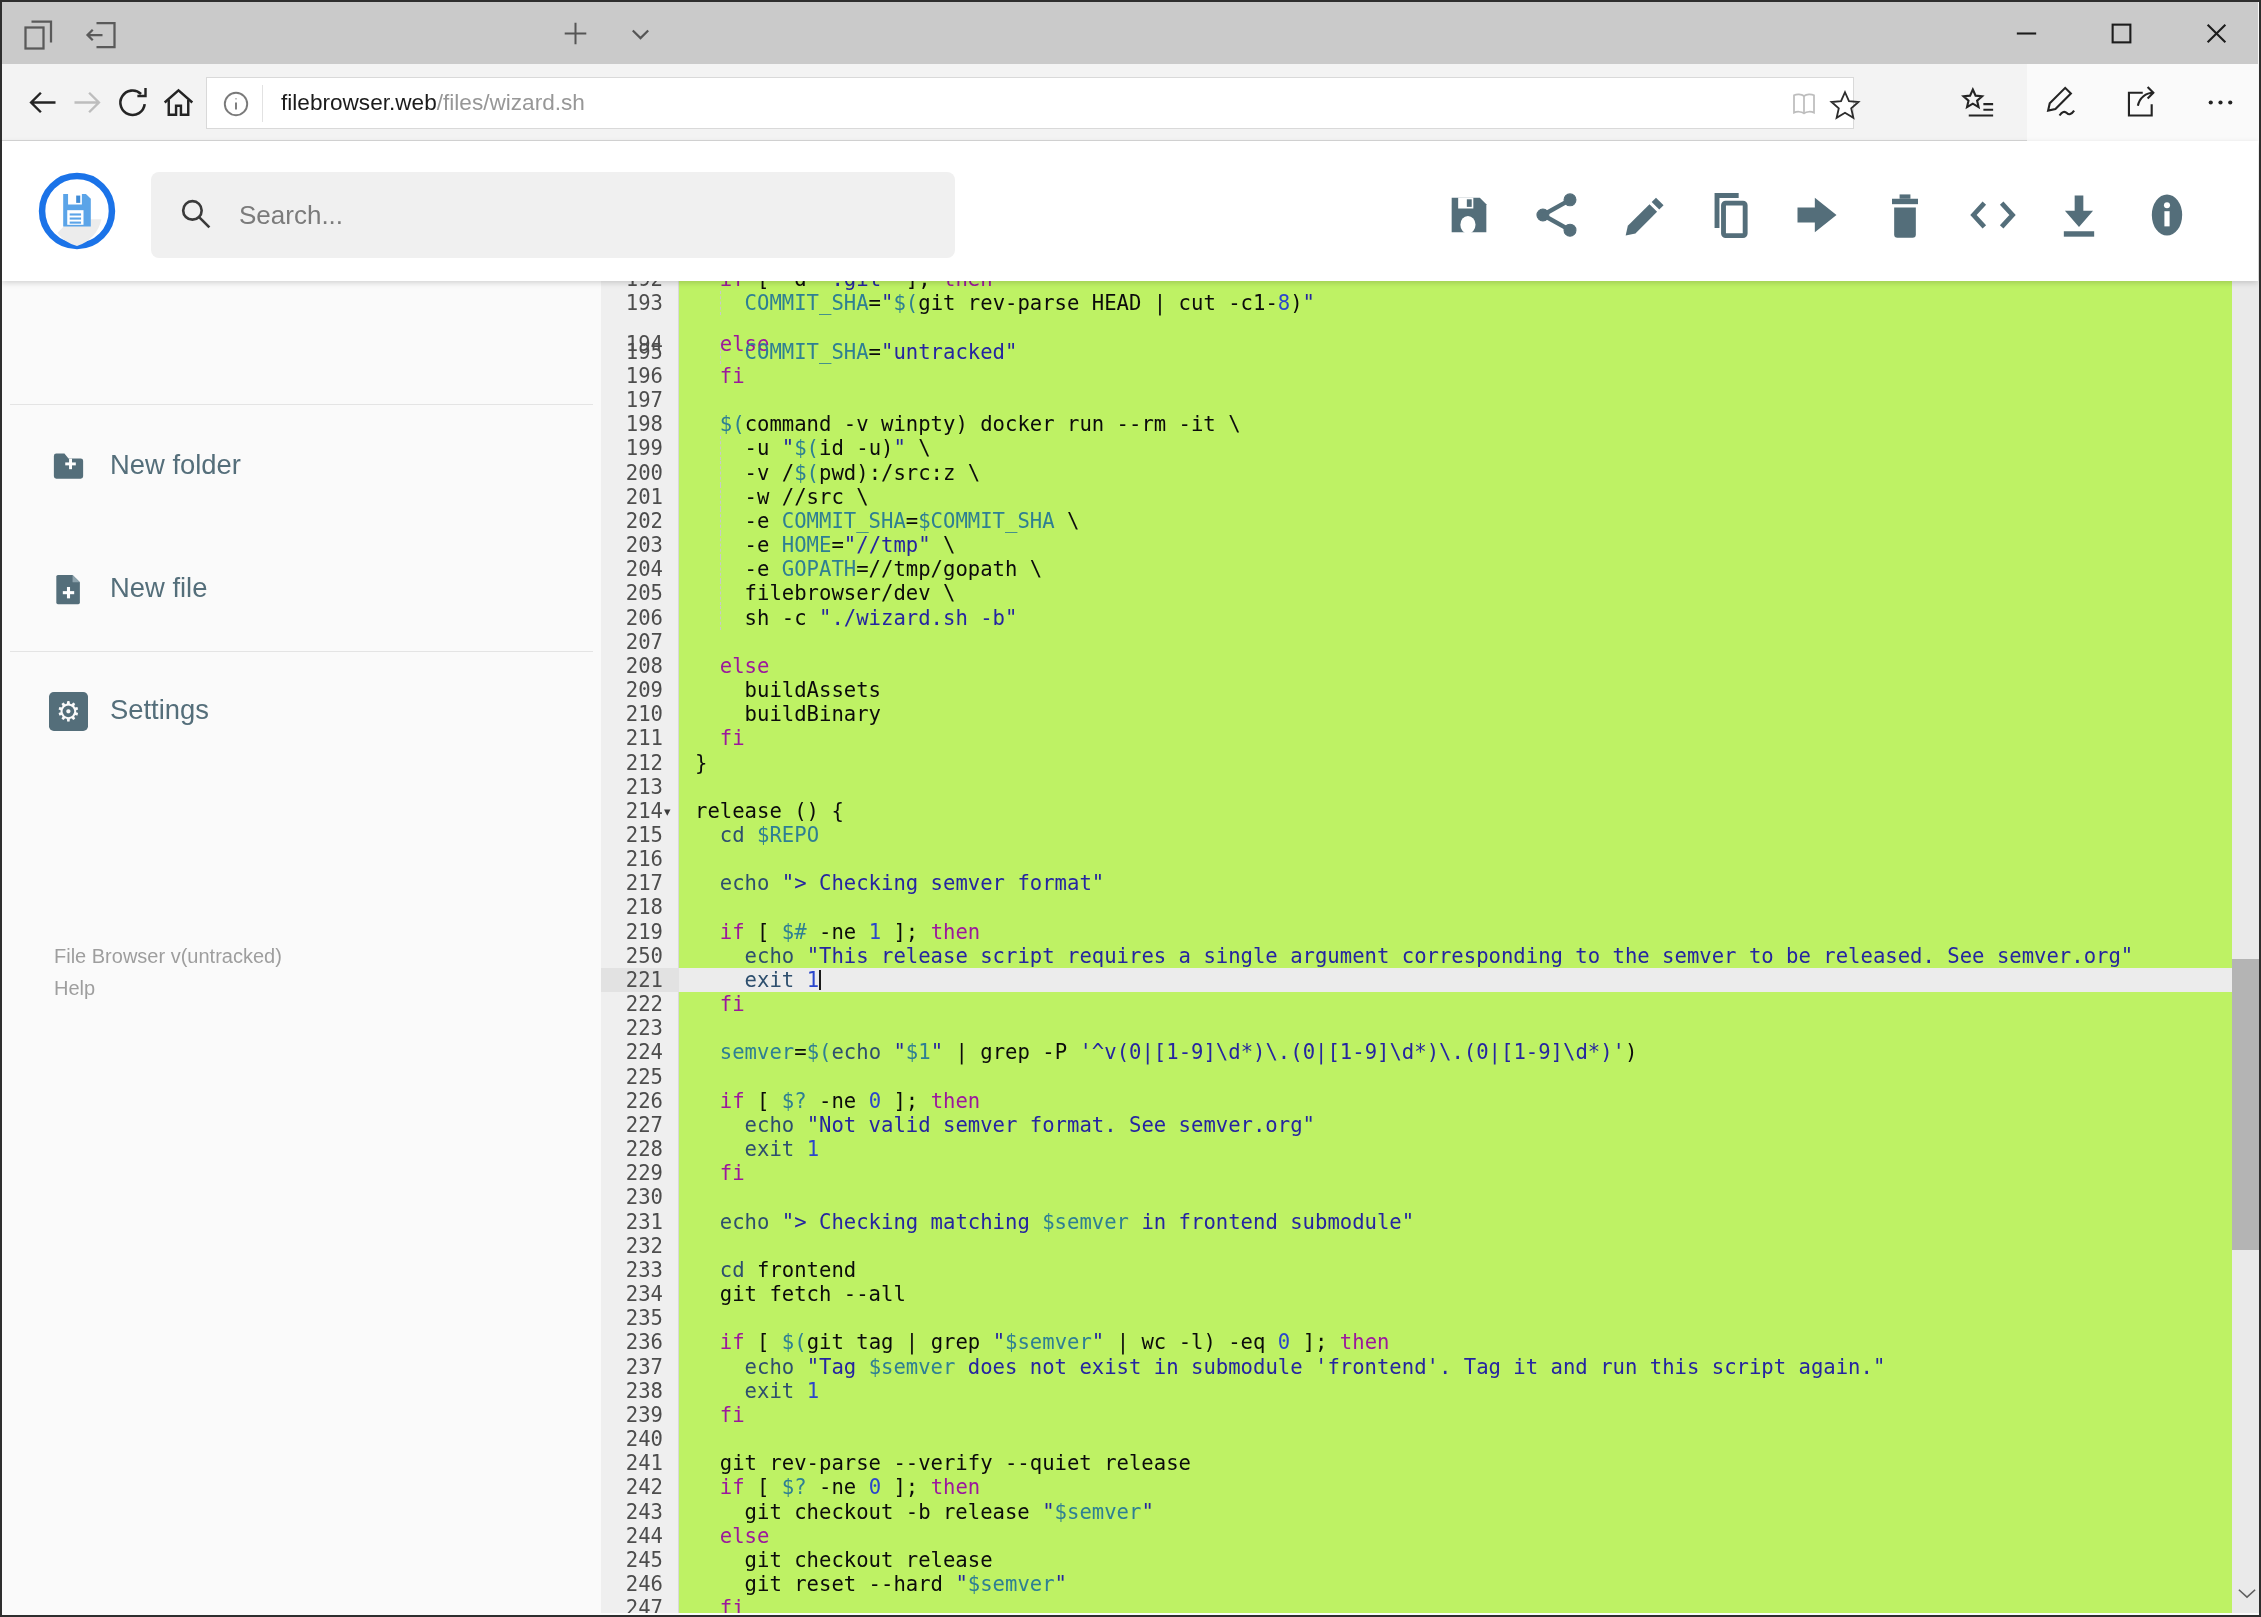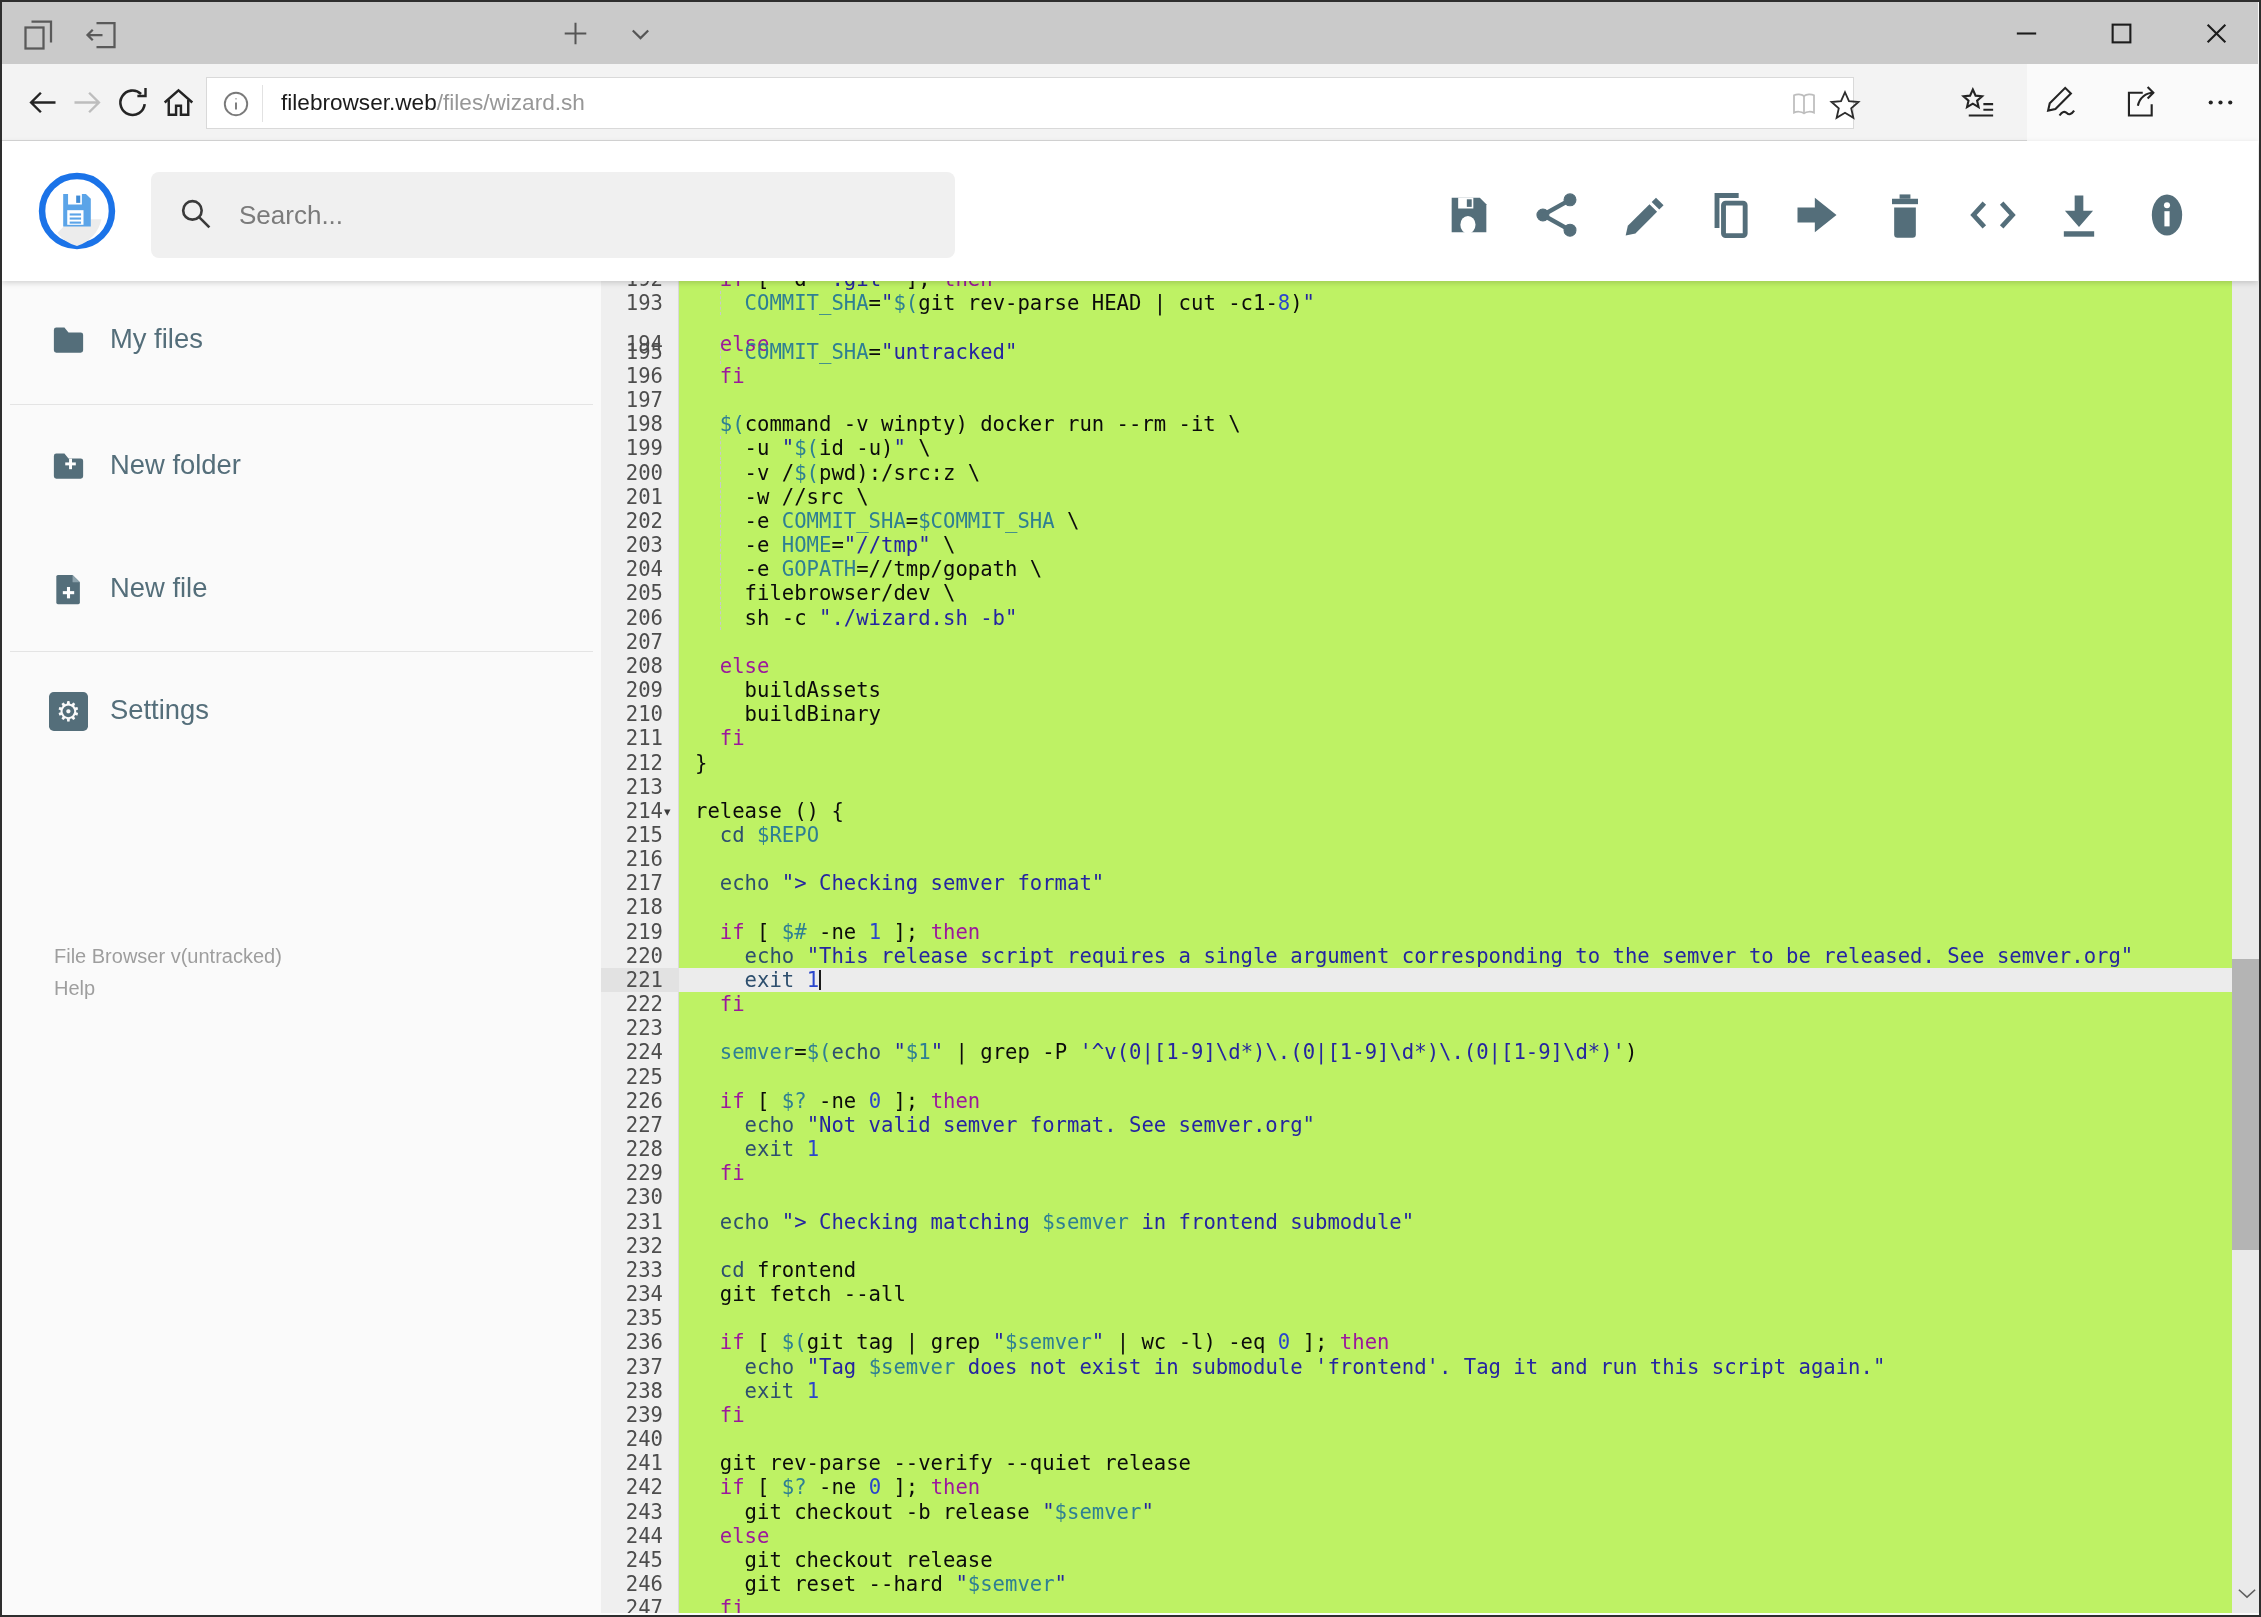--- a/index.html
+++ b/index.html
@@ -277,28 +277,20 @@
   <div class="tbtn" style="left:2139px">
     <svg width="52" height="52" viewBox="0 0 48 48">
       <ellipse cx="24" cy="24" rx="14" ry="19" fill="#546e7a"></ellipse>
       <circle cx="24" cy="15" r="2.8" fill="#fff"></circle>
         <rect x="21.6" y="20.5" width="4.8" height="14" fill="#fff"></rect>
       </svg>
   </div>
 
   <div class="sidebar">
 
-    <div class="side-item" style="top:21px">
-      <span class="ic">
-        <svg width="39" height="39" viewBox="0 0 48 48" fill="#546e7a">
-          <path d="M6 11 a3 3 0 0 1 3-3 h10 l5 6 h15 a3 3 0 0 1 3 3 v19 a3 3 0 0 1 -3 3 H9 a3 3 0 0 1 -3-3 z"></path>
-          </svg>
-      </span>
-      <span class="lbl">My files</span>
-    </div>
     <div class="divider" style="top:123px"></div>
 
     <div class="side-item" style="top:147px">
       <span class="ic">
         <svg width="39" height="39" viewBox="0 0 48 48" fill="#546e7a">
           <path d="M6 11 a3 3 0 0 1 3-3 h10 l5 6 h15 a3 3 0 0 1 3 3 v19 a3 3 0 0 1 -3 3 H9 a3 3 0 0 1 -3-3 z"></path>
           <rect x="20" y="19" width="13" height="3.6" fill="#fff"></rect>
             <rect x="24.7" y="14.3" width="3.6" height="13" fill="#fff"></rect>
           </svg>
       </span>
@@ -354,21 +346,21 @@
         <div class="crow" style="top: 421px;"><span class="lnum">210</span><span class="ctext"><span>    buildBinary</span></span></div>
         <div class="crow" style="top: 445px;"><span class="lnum">211</span><span class="ctext"><span>  </span><span class="tk-kw">fi</span></span></div>
         <div class="crow" style="top: 470px;"><span class="lnum">212</span><span class="ctext"><span>}</span></span></div>
         <div class="crow" style="top: 494px;"><span class="lnum">213</span><span class="ctext"></span></div>
         <div class="crow" style="top: 518px;"><span class="lnum">214</span><span class="fold">▾</span><span class="ctext"><span>release () {</span></span></div>
         <div class="crow" style="top: 542px;"><span class="lnum">215</span><span class="ctext"><span>  </span><span class="tk-blt">cd</span><span> </span><span class="tk-var">$REPO</span></span></div>
         <div class="crow" style="top: 566px;"><span class="lnum">216</span><span class="ctext"></span></div>
         <div class="crow" style="top: 590px;"><span class="lnum">217</span><span class="ctext"><span>  </span><span class="tk-blt">echo</span><span> </span><span class="tk-str">"&gt; Checking semver format"</span></span></div>
         <div class="crow" style="top: 614px;"><span class="lnum">218</span><span class="ctext"></span></div>
         <div class="crow" style="top: 639px;"><span class="lnum">219</span><span class="ctext"><span>  </span><span class="tk-kw">if</span><span> [ </span><span class="tk-var">$#</span><span> -ne </span><span class="tk-num">1</span><span> ]; </span><span class="tk-kw">then</span></span></div>
-        <div class="crow" style="top: 663px;"><span class="lnum">220</span><span class="ctext"><span>    </span><span class="tk-blt">echo</span><span> </span><span class="tk-str">"This release script requires a single argument corresponding to the semver to be released. See semver.org"</span></span></div>
+        <div class="crow" style="top: 663px;"><span class="lnum">250</span><span class="ctext"><span>    </span><span class="tk-blt">echo</span><span> </span><span class="tk-str">"This release script requires a single argument corresponding to the semver to be released. See semver.org"</span></span></div>
         <div class="crow act" style="top: 687px;"><span class="lnum">221</span><span class="ctext"><span>    </span><span class="tk-blt">exit</span><span> </span><span class="tk-num">1</span><i class="caret"></i></span></div>
         <div class="crow" style="top: 711px;"><span class="lnum">222</span><span class="ctext"><span>  </span><span class="tk-kw">fi</span></span></div>
         <div class="crow" style="top: 735px;"><span class="lnum">223</span><span class="ctext"></span></div>
         <div class="crow" style="top: 759px;"><span class="lnum">224</span><span class="ctext"><span>  </span><span class="tk-var">semver</span><span>=</span><span class="tk-var">$(</span><span class="tk-blt">echo</span><span> </span><span class="tk-str">"</span><span class="tk-var">$1</span><span class="tk-str">"</span><span> | grep -P </span><span class="tk-str">'^v(0|[1-9]\d*)\.(0|[1-9]\d*)\.(0|[1-9]\d*)'</span><span>)</span></span></div>
         <div class="crow" style="top: 784px;"><span class="lnum">225</span><span class="ctext"></span></div>
         <div class="crow" style="top: 808px;"><span class="lnum">226</span><span class="ctext"><span>  </span><span class="tk-kw">if</span><span> [ </span><span class="tk-var">$?</span><span> -ne </span><span class="tk-num">0</span><span> ]; </span><span class="tk-kw">then</span></span></div>
         <div class="crow" style="top: 832px;"><span class="lnum">227</span><span class="ctext"><span>    </span><span class="tk-blt">echo</span><span> </span><span class="tk-str">"Not valid semver format. See semver.org"</span></span></div>
         <div class="crow" style="top: 856px;"><span class="lnum">228</span><span class="ctext"><span>    </span><span class="tk-blt">exit</span><span> </span><span class="tk-num">1</span></span></div>
         <div class="crow" style="top: 880px;"><span class="lnum">229</span><span class="ctext"><span>  </span><span class="tk-kw">fi</span></span></div>
         <div class="crow" style="top: 904px;"><span class="lnum">230</span><span class="ctext"></span></div>

